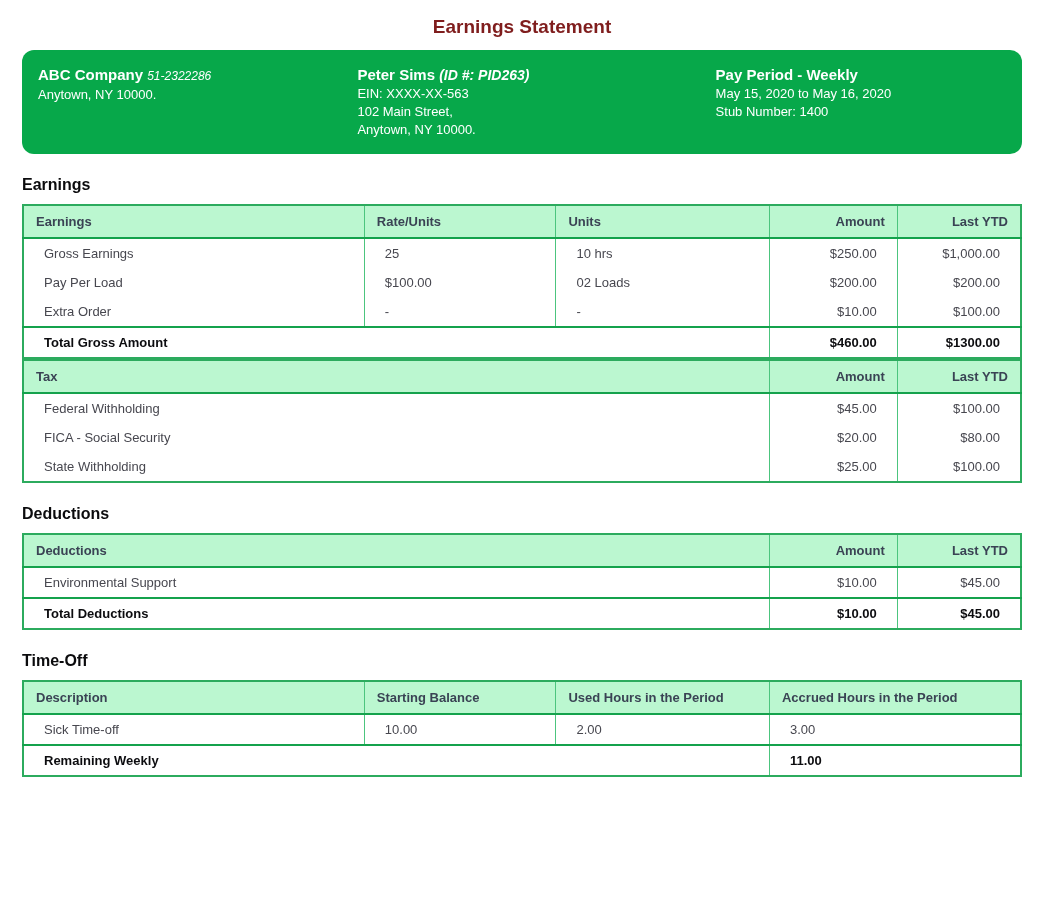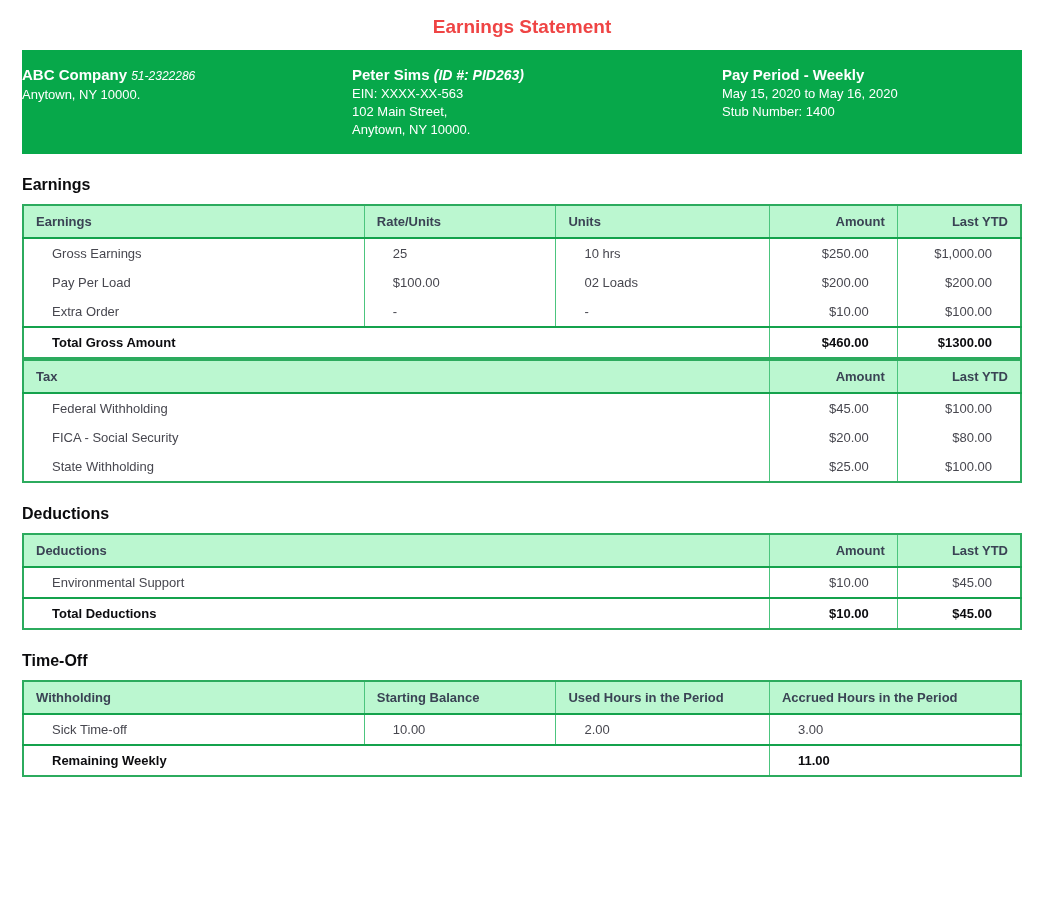--- a/index.html
+++ b/index.html
@@ -13,27 +13,27 @@
     --text-strong:#0c0c0f;
   }
   *{box-sizing:border-box;}
   body{
     margin:0; background:#ffffff;
     font-family:"Liberation Sans", sans-serif;
     color:var(--text-body);
   }
   .page{width:1044px; padding:0 22px 30px; margin:0 auto;}
   .doc-title{
-    text-align:center; font-size:19px; font-weight:bold; color:#ef4444;
+    text-align:center; font-size:19px; font-weight:bold; color:#7f1d1d;
     margin:16px 0 12px;
   }
   
   .banner{
-    background:var(--banner-green); color:#fff; border-radius:0;
-    display:flex; padding:15px 0; margin-bottom:16px;
+    background:var(--banner-green); color:#fff; border-radius:12px;
+    display:flex; padding:15px 16px; margin-bottom:16px;
   }
   .banner .col{font-size:13px; line-height:18px;}
   .banner .col-company{width:33%;}
   .banner .col-employee{flex:1;}
   .banner .col-pay{width:30%; text-align:left;}
   .banner .bold-line{font-size:15px; font-weight:bold; line-height:20px;}
   .banner .it{font-style:italic; font-size:12px; font-weight:normal;}
   .banner .emp-it{font-style:italic; font-size:14px;}
   
   .section-heading{
@@ -42,21 +42,21 @@
   table{
     width:100%; border-collapse:collapse; table-layout:fixed;
     border:2px solid var(--border-outer);
     font-size:13px;
   }
   th{
     background:var(--header-mint); color:var(--text-header);
     font-weight:bold; text-align:left; padding:8px 12px;
     border-bottom:2px solid var(--border-dark);
   }
-  td{padding:7px 28px; color:var(--text-body);}
+  td{padding:7px 20px; color:var(--text-body);}
   th:not(:first-child), td:not(:first-child){border-left:1.5px solid var(--border-green);}
   .num{text-align:right;}
   tr.total-row td{
     border-top:2px solid var(--border-dark);
     font-weight:bold; color:var(--text-strong);
   }
 </style>
 </head>
 <body>
 
@@ -199,21 +199,21 @@
   <div class="section-heading">Time-Off</div>
   <table>
     <colgroup>
         <col style="width:34.2%">
         <col style="width:19.2%">
         <col style="width:21.4%">
         <col style="width:25.2%">
       </colgroup>
     <thead>
       <tr>
-        <th>Withholding</th>
+        <th>Description</th>
         <th>Starting Balance</th>
         <th>Used Hours in the Period</th>
         <th>Accrued Hours in the Period</th>
       </tr>
     </thead>
     <tbody>
       <tr>
         <td>Sick Time-off</td>
         <td>10.00</td>
         <td>2.00</td>

